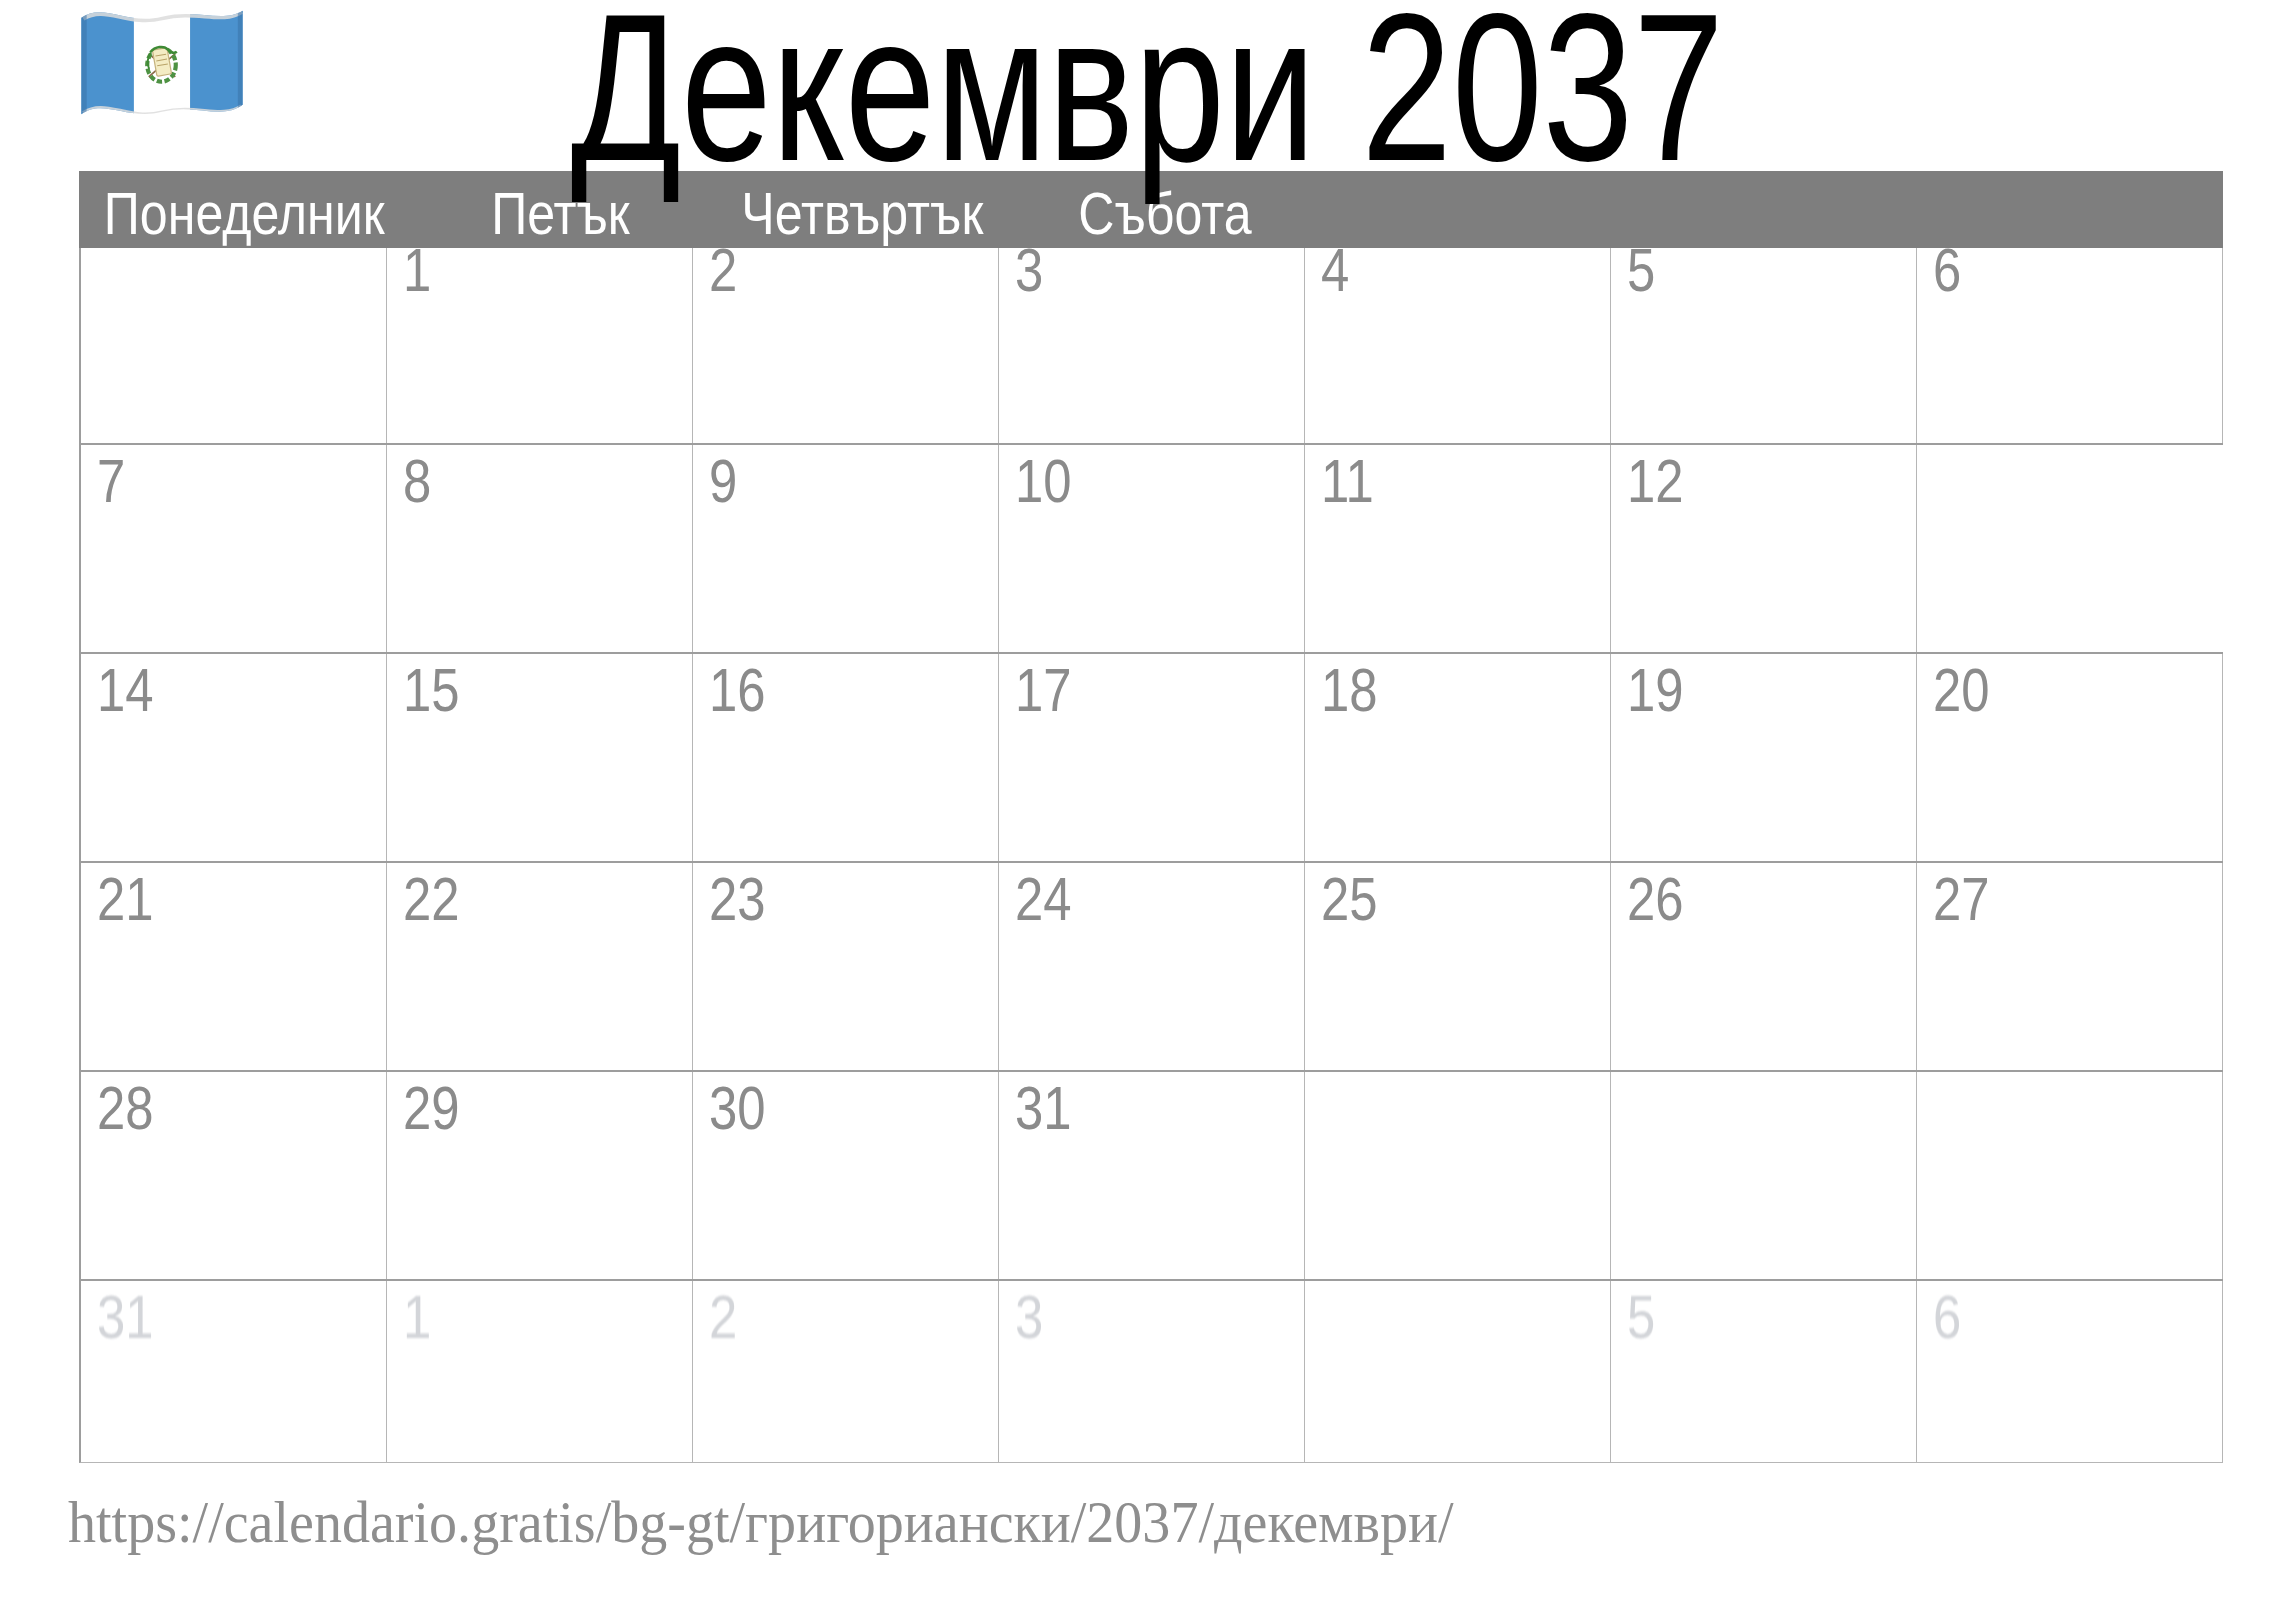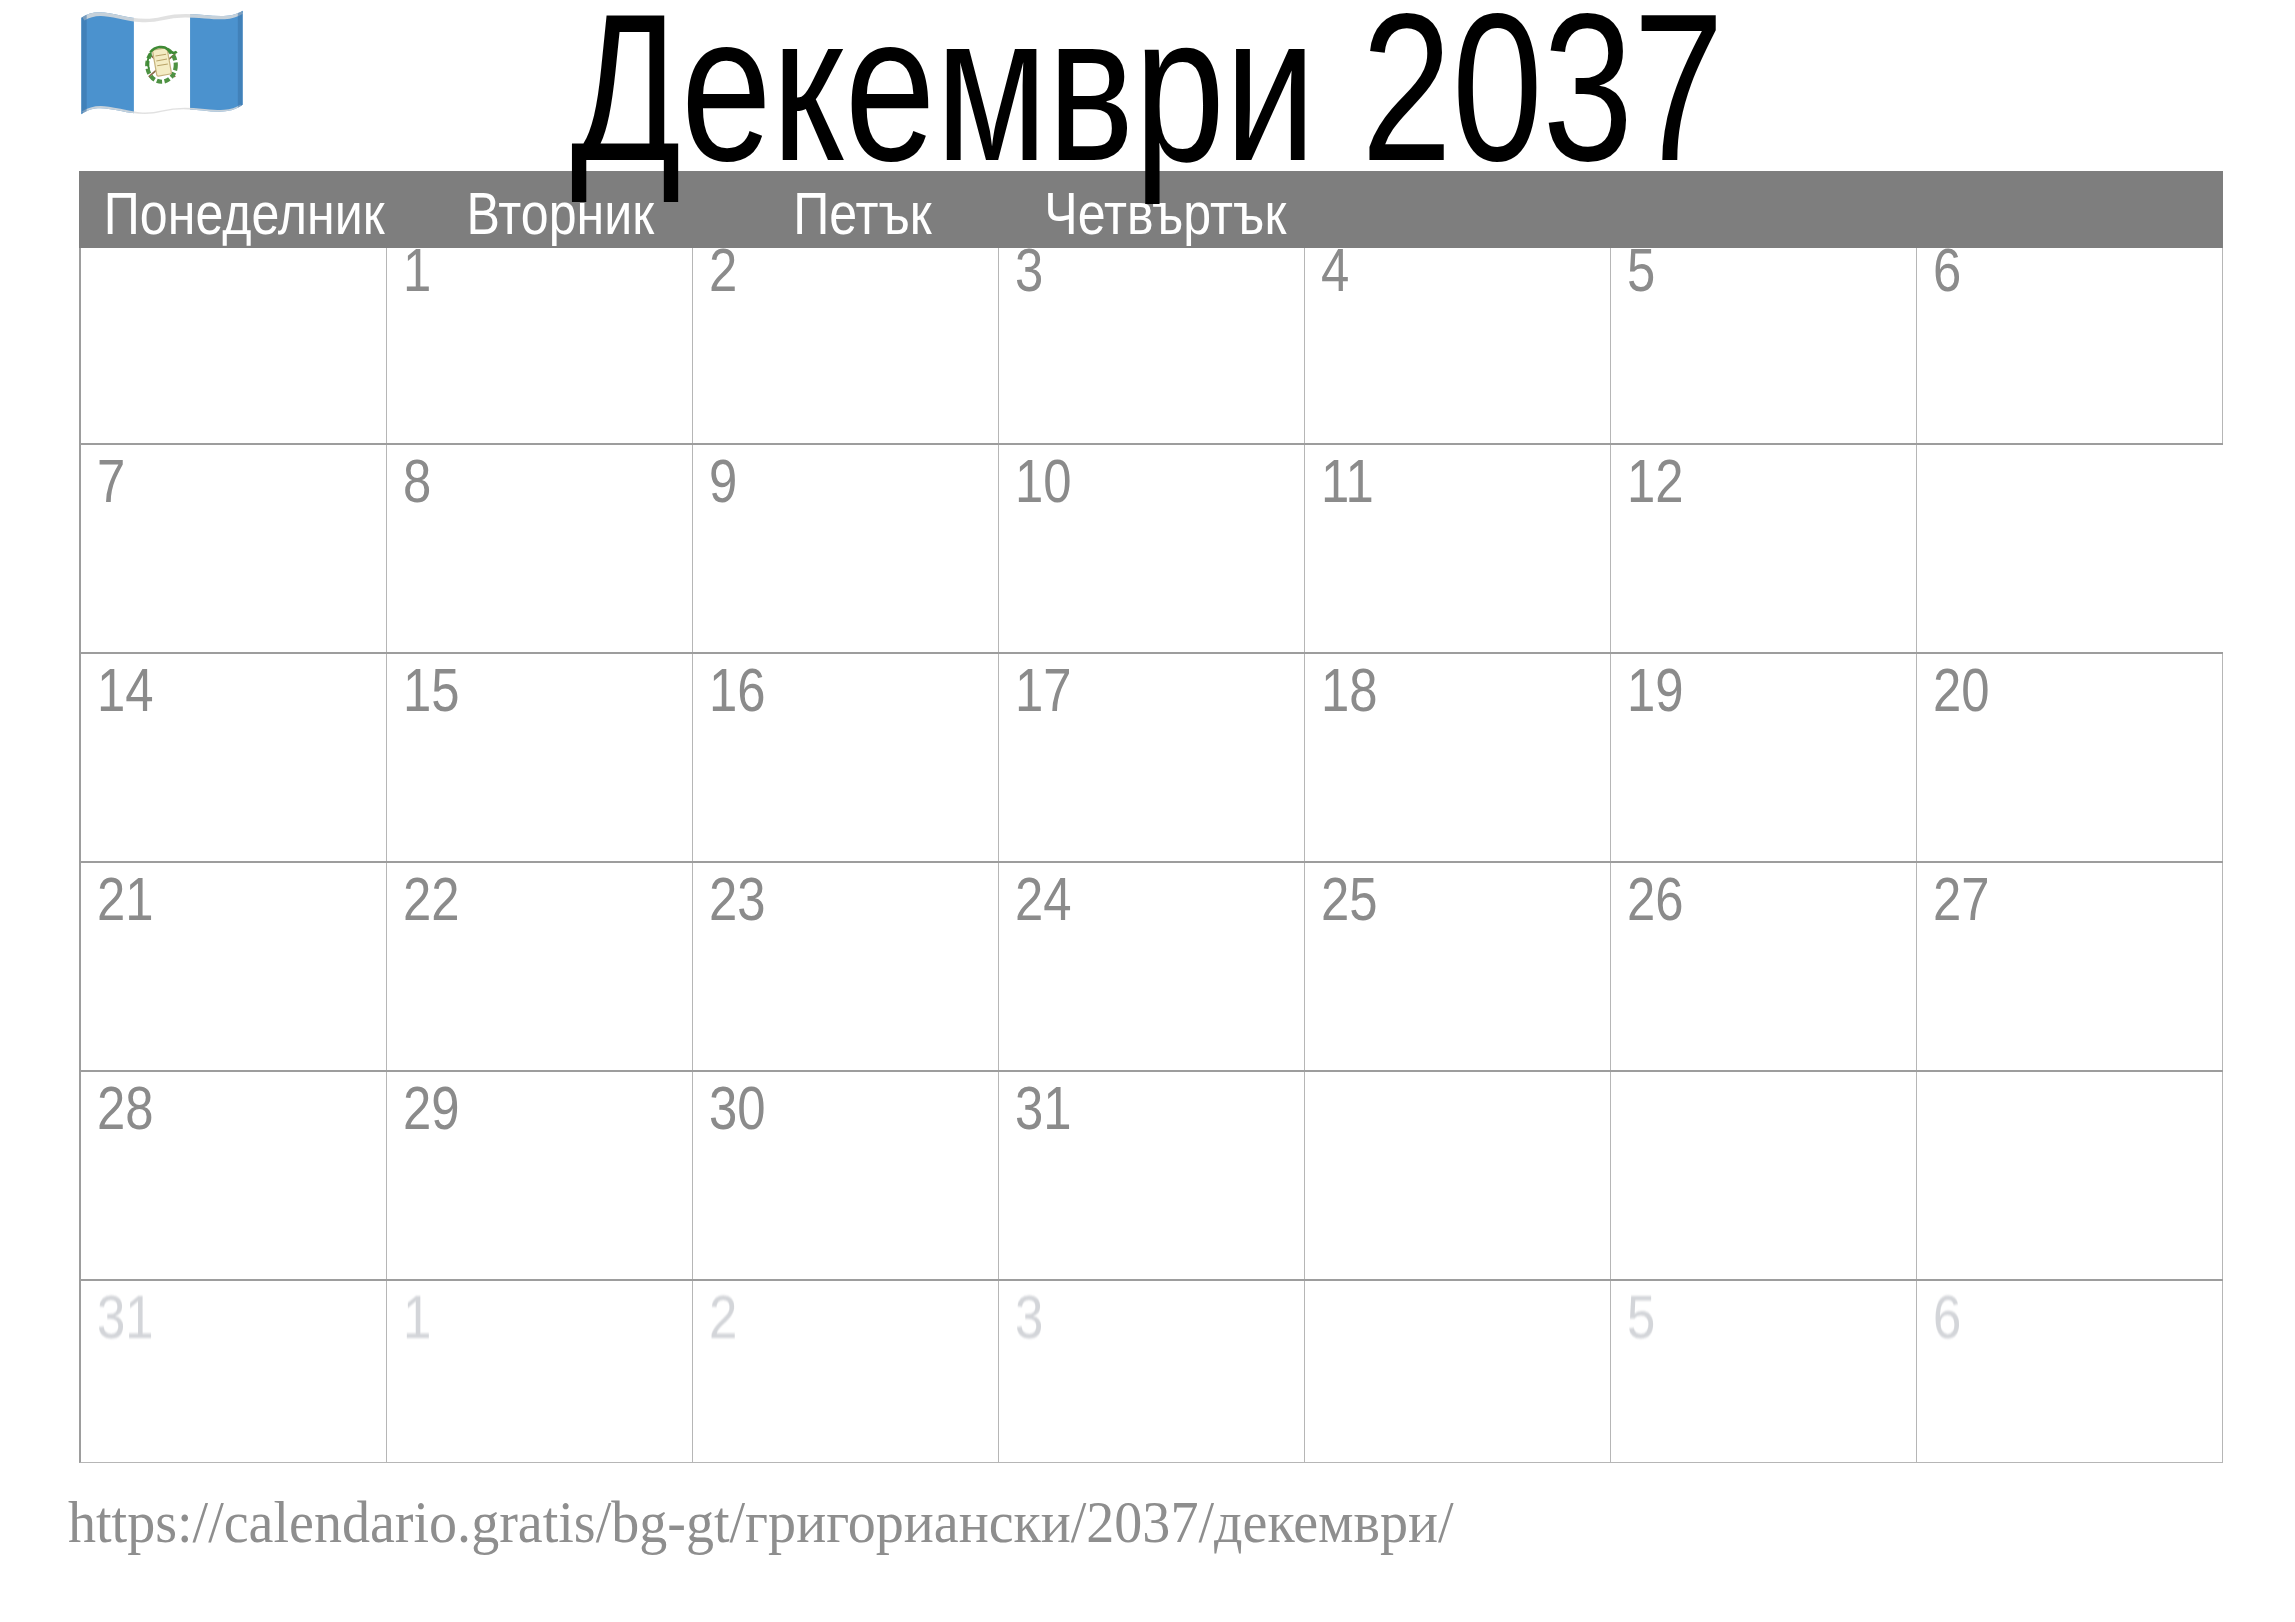--- a/index.html
+++ b/index.html
@@ -99,27 +99,27 @@
 
   <div class="title">
     <span class="cond">Декември 2037</span>
   </div>
 
   <div class="cal-header">
     <div class="hcell">
         <span class="hname">Понеделник</span>
       </div>
     <div class="hcell">
-        <span class="hname">Вторник</span>
-      </div>
-    <div class="hcell">
         <span class="hname">Петък</span>
       </div>
     <div class="hcell">
         <span class="hname">Четвъртък</span>
+      </div>
+    <div class="hcell">
+        <span class="hname">Събота</span>
       </div>
   </div>
 
   <div class="cal-body">
 
     <div class="week">
       <div class="cell"><span class="num"></span></div>
       <div class="cell"><span class="num">1</span></div>
       <div class="cell"><span class="num">2</span></div>
       <div class="cell"><span class="num">3</span></div>

